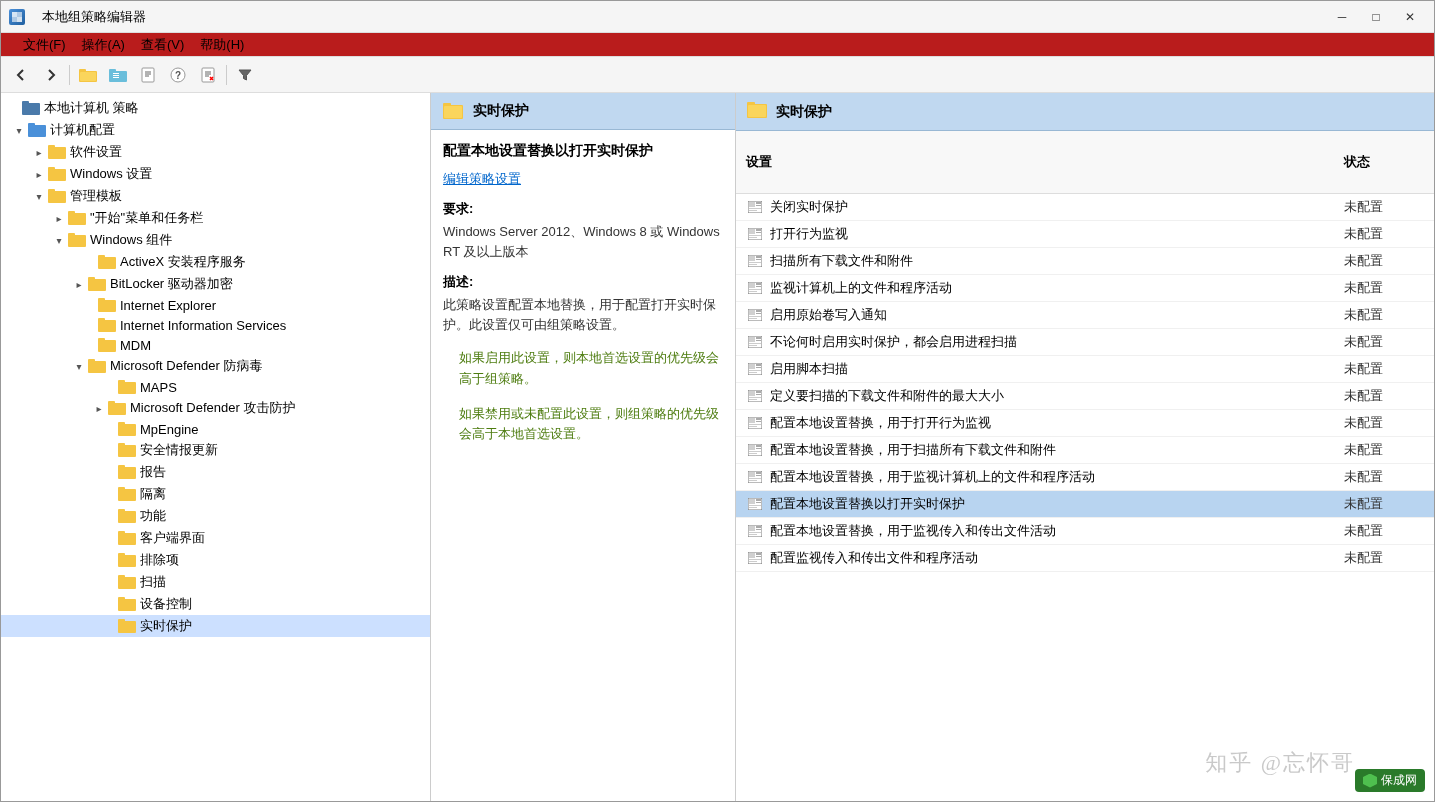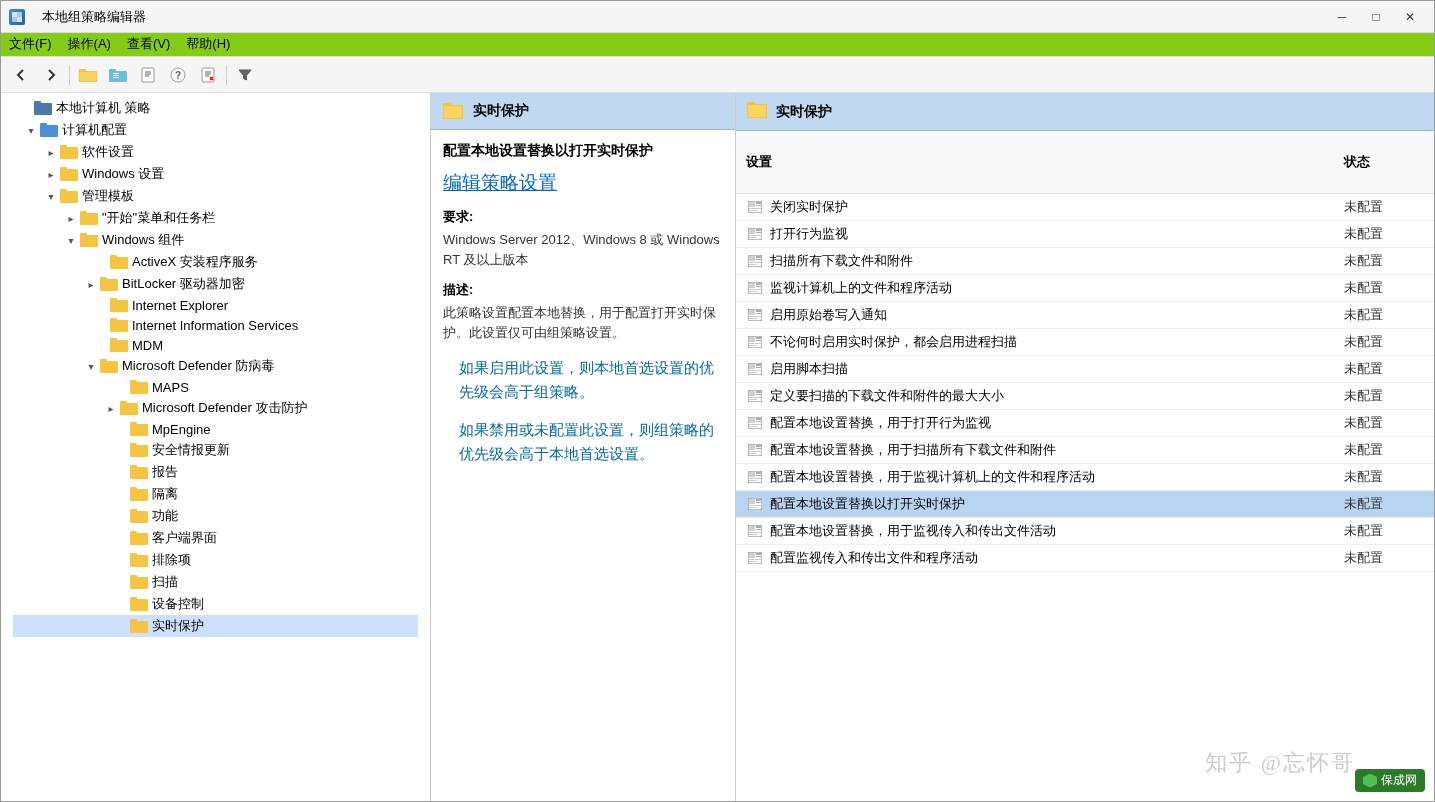--- a/index.html
+++ b/index.html
@@ -69,25 +69,26 @@
       cursor: pointer;
       display: flex;
       align-items: center;
       justify-content: center;
       font-size: 12px;
       color: #333;
     }
 
     
     .menu-bar {
-      background: #84cc16;
+      background: #b91c1c;
       border-bottom: 1px solid #ddd;
       height: 24px;
       display: flex;
-      padding: 0 0;
+      align-items: center;
+      padding: 0 14px;
     }
 
     .menu-item {
       padding: 2px 8px;
       cursor: pointer;
       font-size: 13px;
     }
 
     
     .toolbar {
@@ -126,21 +127,21 @@
       overflow: hidden;
     }
 
     
     .left-panel {
       width: 430px;
       min-width: 430px;
       border-right: 1px solid #ccc;
       overflow-y: auto;
       background: #fff;
-      padding: 4px 12px;
+      padding: 4px 0;
     }
 
     .tree-item {
       display: flex;
       align-items: center;
       padding: 2px 0;
       cursor: pointer;
       white-space: nowrap;
     }
     .tree-item.selected { background: #cce0ff; }
@@ -209,41 +210,41 @@
       font-size: 14px;
       font-weight: bold;
       color: #000;
       margin-bottom: 10px;
     }
 
     .policy-link {
       color: #0066cc;
       text-decoration: underline;
       cursor: pointer;
-      font-size: 19px;
+      font-size: 13px;
     }
 
     .section-label {
       font-weight: bold;
       margin-top: 12px;
       margin-bottom: 4px;
       font-size: 13px;
     }
 
     .section-text {
       font-size: 13px;
       line-height: 1.5;
       color: #333;
     }
 
     .indented-text {
       margin-left: 16px;
-      font-size: 15px;
+      font-size: 13px;
       line-height: 1.6;
-      color: #0369a1;
+      color: #4d7c0f;
     }
 
     
     .settings-panel {
       flex: 1;
       overflow-y: auto;
       background: #fff;
     }
 
     .settings-header {

